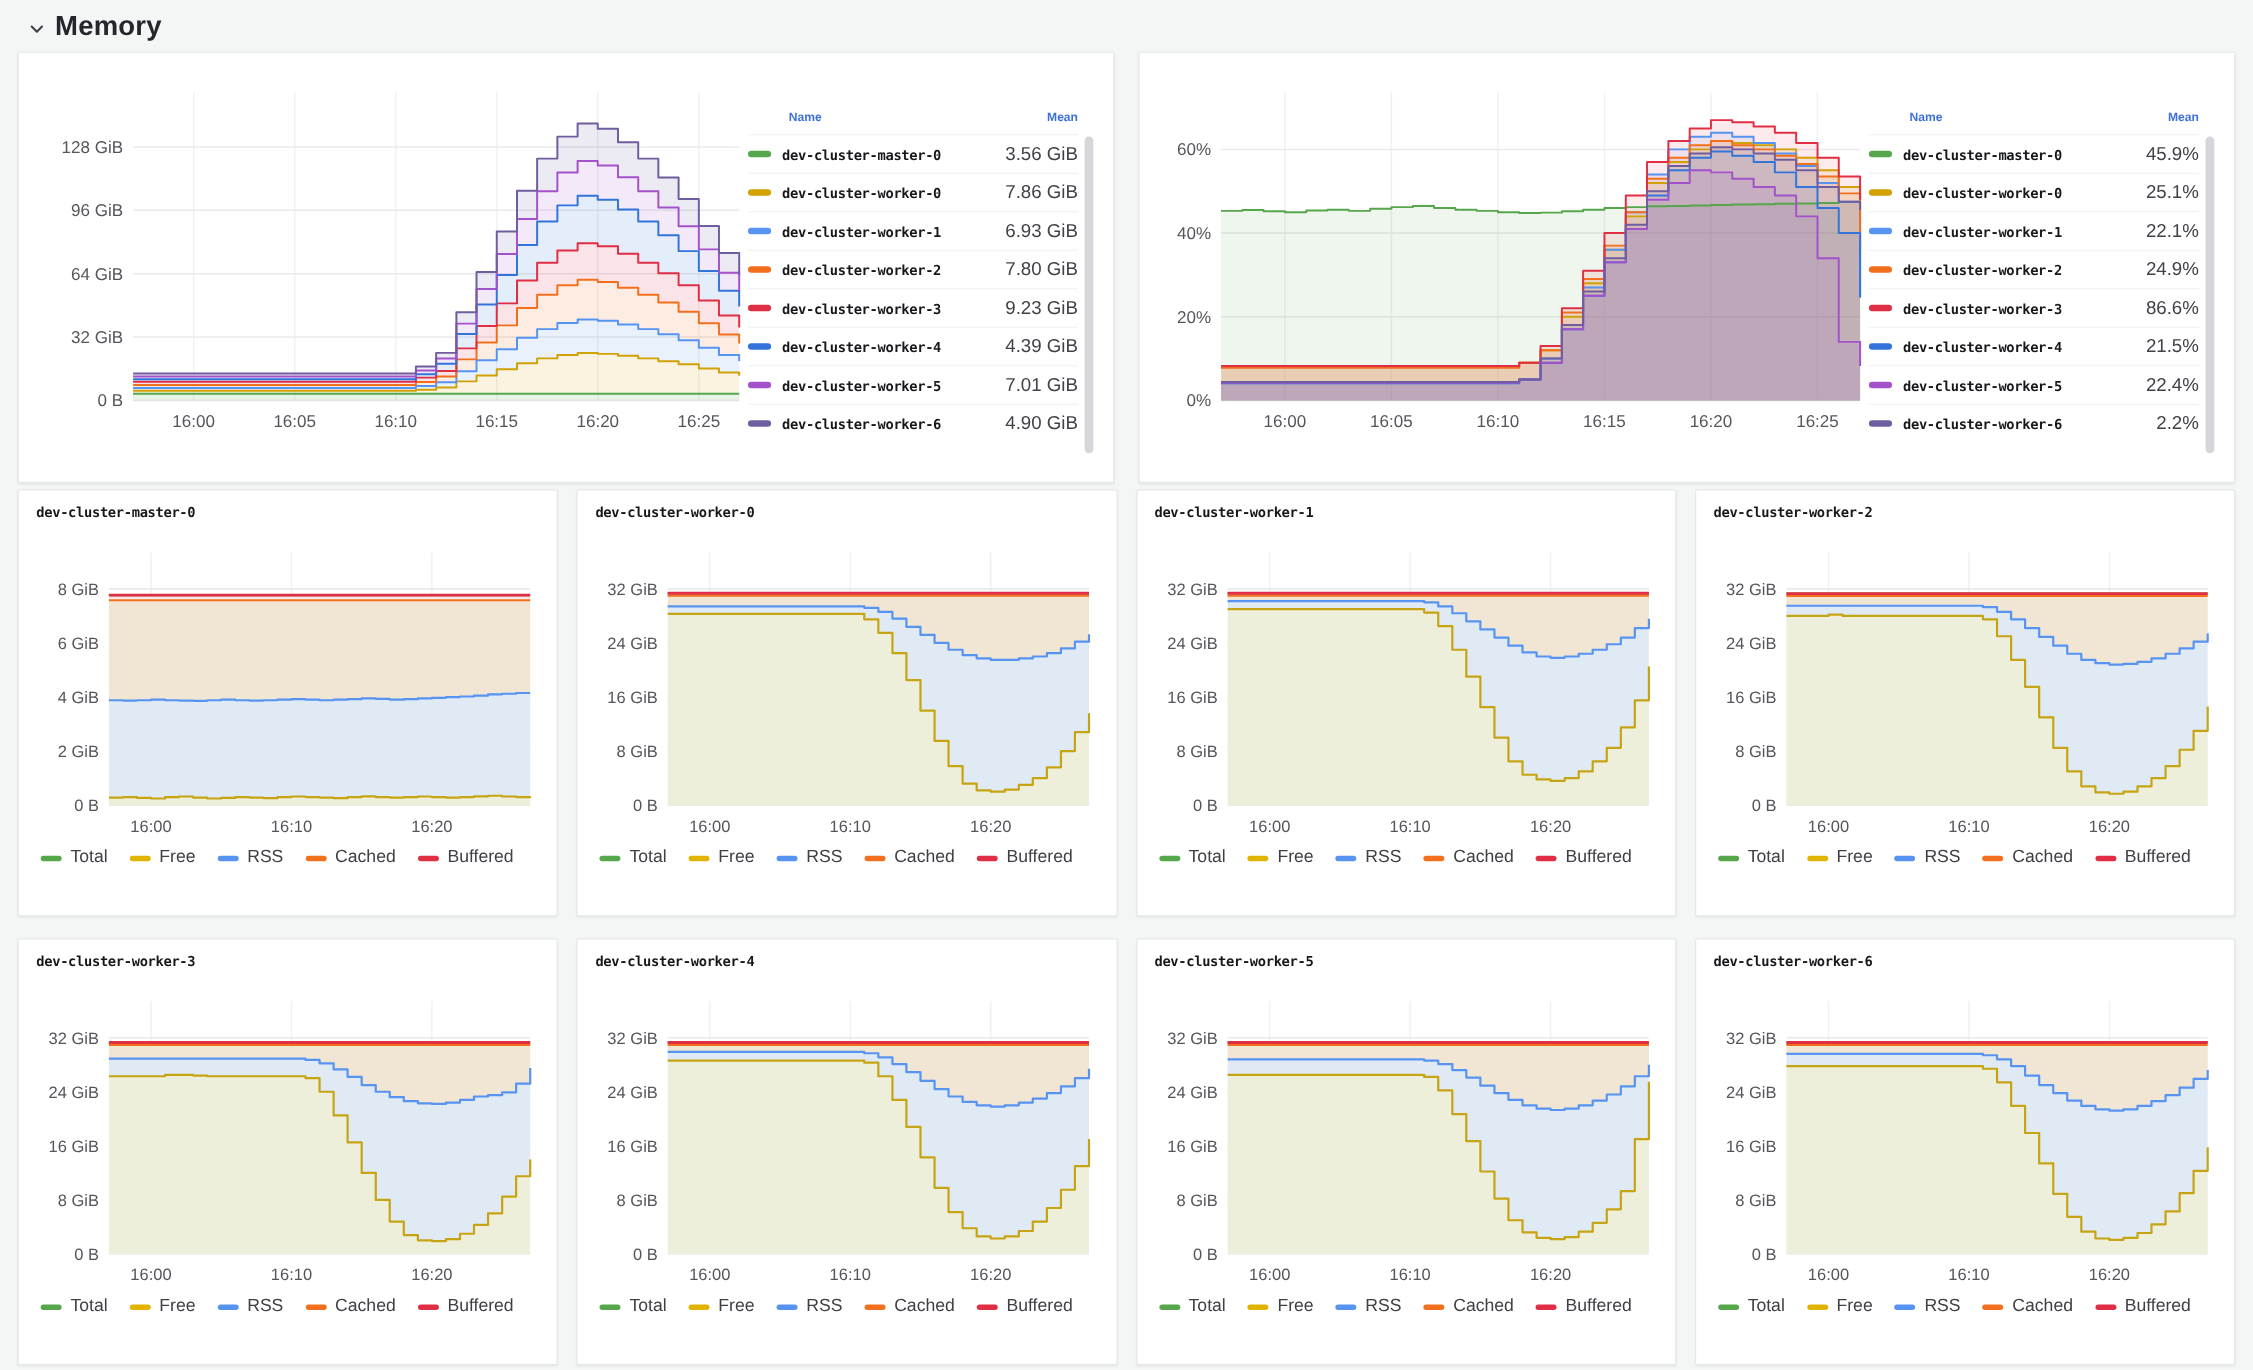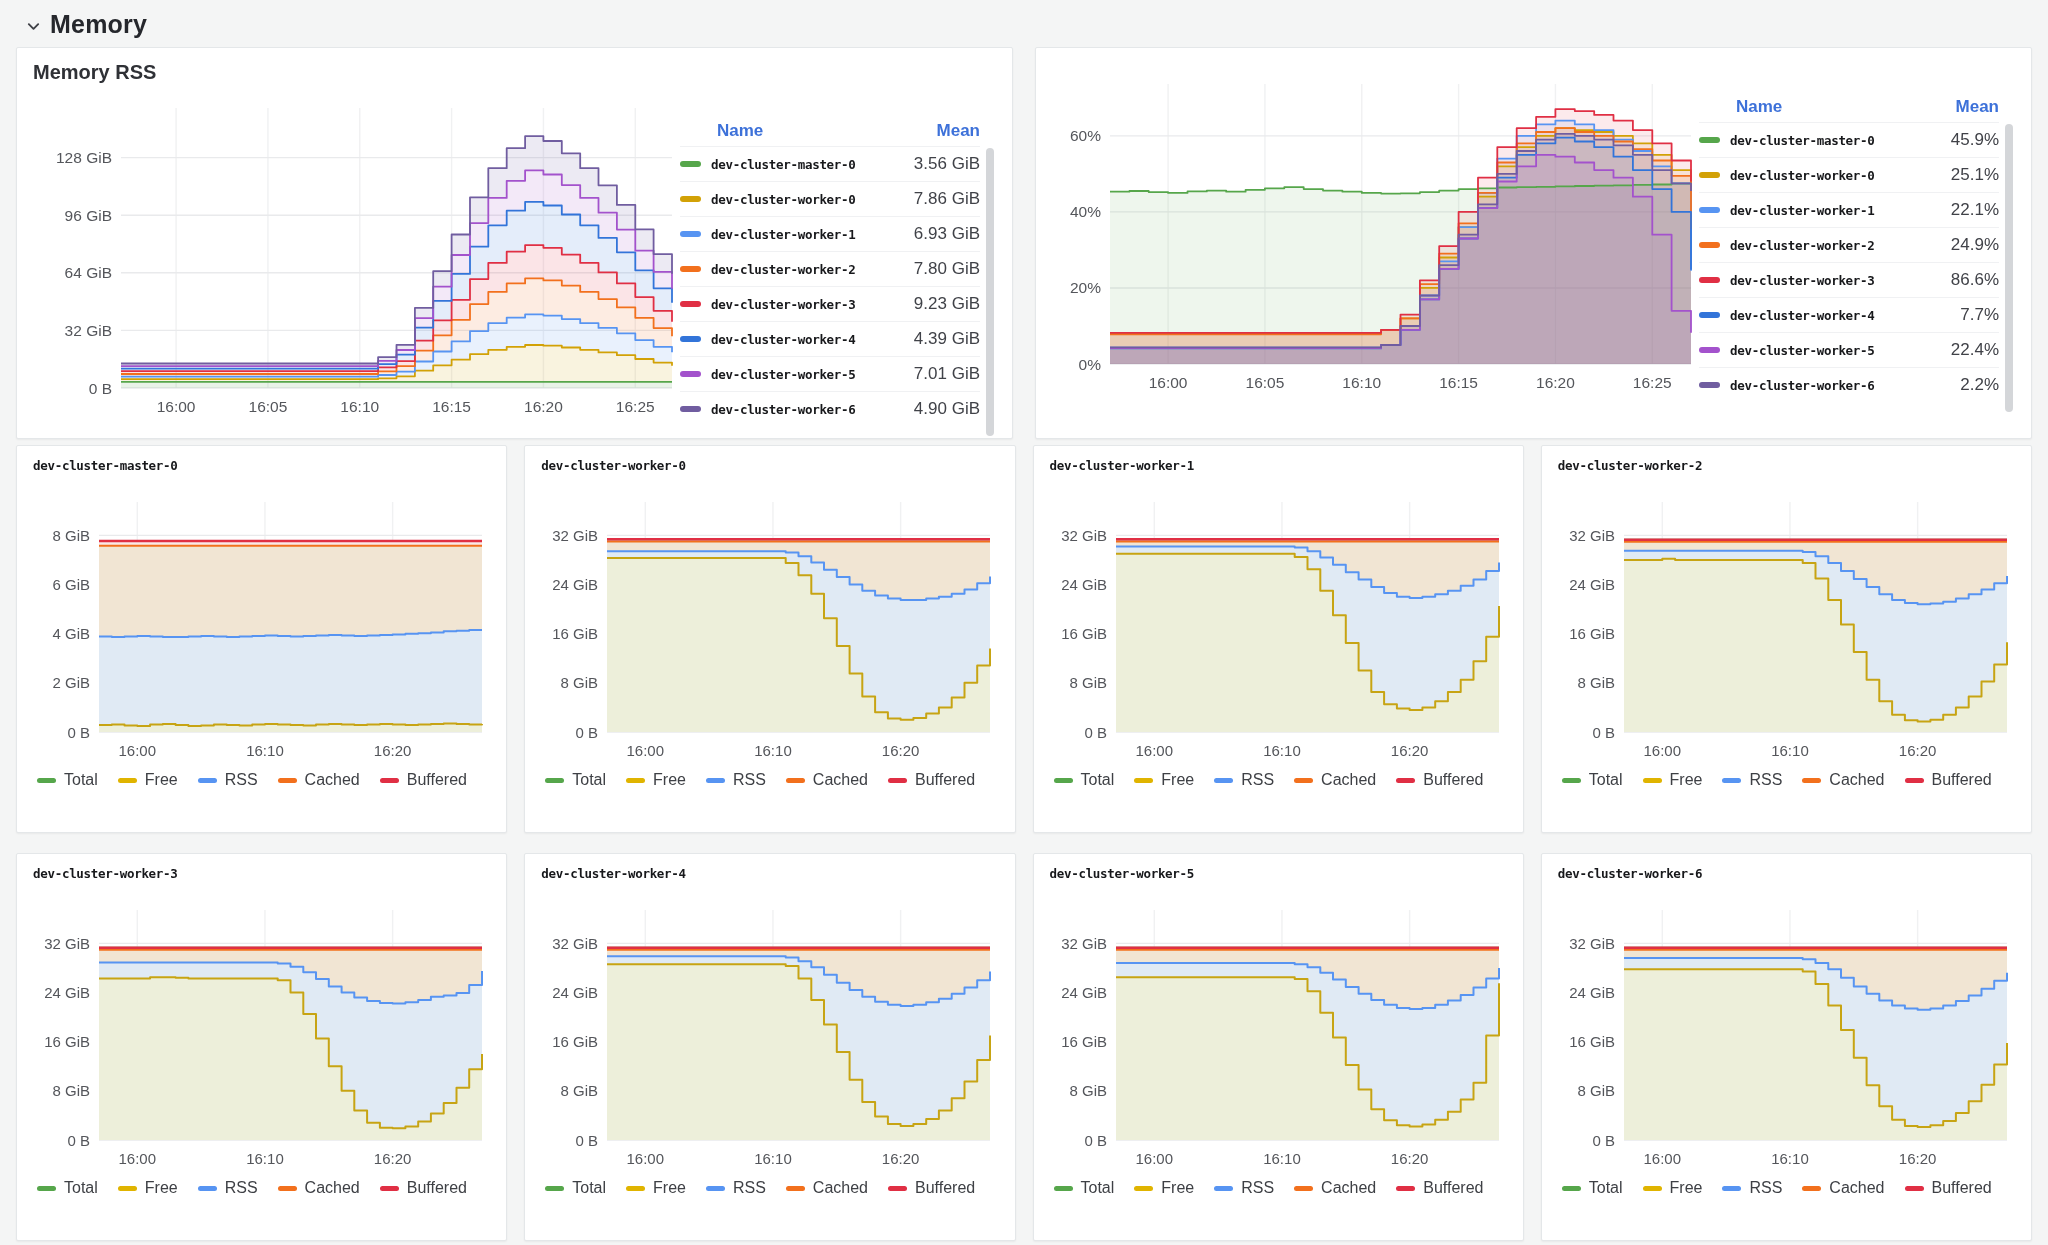--- a/index.html
+++ b/index.html
@@ -16,21 +16,21 @@
   .panel { background:#FFFFFF; border:1px solid #E4E7E9; border-radius:2px; box-shadow:0 1px 2px rgba(0,0,0,0.05); padding:12px 16px 8px 16px; overflow:hidden; }
   .grid-big .panel { height:392px; }
   .grid-small .panel { height:388px; }
 
   .panel-title { font-size:20px; font-weight:600; color:#2F3136; line-height:24px; }
   .panel-body { display:flex; margin-top:8px; }
   .big-chart { flex:1 1 auto; min-width:0; height:330px; position:relative; }
 
   .legend-table { width:316px; flex:0 0 auto; margin-top:24px; position:relative; padding-right:16px; }
   .lt-header { display:flex; align-items:center; height:30px; padding-left:37px; }
-  .lt-header .lt-h-name, .lt-header .lt-h-mean { font-size:17px; font-weight:700; color:#3D71D9; cursor:pointer; }
+  .lt-header .lt-h-name, .lt-header .lt-h-mean { font-size:11px; font-weight:700; color:#3D71D9; cursor:pointer; }
   .lt-header .lt-h-mean { margin-left:auto; }
   .lt-row { display:flex; align-items:center; height:35px; border-top:1px solid #F0F1F3; cursor:pointer; }
   .lt-swatch { width:21px; height:6px; border-radius:3px; flex:0 0 auto; margin-right:10px; }
   .lt-name { font-family:"DejaVu Sans Mono", monospace; font-weight:700; font-size:12.5px; color:#17181B; letter-spacing:-0.3px; white-space:nowrap; }
   .lt-mean { margin-left:auto; font-size:17px; color:#404248; white-space:nowrap; }
   .lt-scrollbar { position:absolute; right:2px; top:32px; width:8px; height:288px; border-radius:4px; background:#D4D6D9; }
 
   .small-title { font-family:"DejaVu Sans Mono", monospace; font-weight:700; font-size:12.5px; color:#17181B; letter-spacing:-0.3px; line-height:16px; cursor:pointer; }
   .small-chart { height:266px; margin-top:22px; position:relative; }
   .small-legend { display:flex; flex-wrap:wrap; align-items:flex-end; padding-left:4px; margin-top:4px; }
@@ -47,21 +47,20 @@
 
   <div class="section-header">
     <svg class="chev" viewBox="0 0 16 16">
         <path d="M3 5.5 L8 10.5 L13 5.5" fill="none" stroke="#3E4046" stroke-width="2" stroke-linecap="round" stroke-linejoin="round"></path>
       </svg>
     <span class="section-title">Memory</span>
   </div>
 
   <div class="grid-big">
     <section class="panel">
-      <h2 class="panel-title">Memory RSS</h2>
       <div class="panel-body">
         <div class="big-chart" id="mount-memory-rss"><svg width="647" height="330">
               <g>
                 <line x1="143.1" x2="143.1" y1="16" y2="296" stroke="#F0F1F2" stroke-width="1.4"></line>
                 <line x1="234.93333333333334" x2="234.93333333333334" y1="16" y2="296" stroke="#F0F1F2" stroke-width="1.4"></line>
                 <line x1="326.76666666666665" x2="326.76666666666665" y1="16" y2="296" stroke="#F0F1F2" stroke-width="1.4"></line>
                 <line x1="418.59999999999997" x2="418.59999999999997" y1="16" y2="296" stroke="#F0F1F2" stroke-width="1.4"></line>
                 <line x1="510.43333333333334" x2="510.43333333333334" y1="16" y2="296" stroke="#F0F1F2" stroke-width="1.4"></line>
                 <line x1="602.2666666666667" x2="602.2666666666667" y1="16" y2="296" stroke="#F0F1F2" stroke-width="1.4"></line>
                 <line x1="88" x2="639" y1="296" y2="296" stroke="#E9EAEC" stroke-width="1.4"></line>
@@ -229,21 +228,21 @@
               <span class="lt-mean">24.9%</span>
             </div>
             <div class="lt-row">
               <span class="lt-swatch" style="background: rgb(224, 47, 68);"></span>
               <span class="lt-name">dev-cluster-worker-3</span>
               <span class="lt-mean">86.6%</span>
             </div>
             <div class="lt-row">
               <span class="lt-swatch" style="background: rgb(50, 116, 217);"></span>
               <span class="lt-name">dev-cluster-worker-4</span>
-              <span class="lt-mean">7.7%</span>
+              <span class="lt-mean">21.5%</span>
             </div>
             <div class="lt-row">
               <span class="lt-swatch" style="background: rgb(163, 82, 204);"></span>
               <span class="lt-name">dev-cluster-worker-5</span>
               <span class="lt-mean">22.4%</span>
             </div>
             <div class="lt-row">
               <span class="lt-swatch" style="background: rgb(112, 93, 160);"></span>
               <span class="lt-name">dev-cluster-worker-6</span>
               <span class="lt-mean">2.2%</span>

